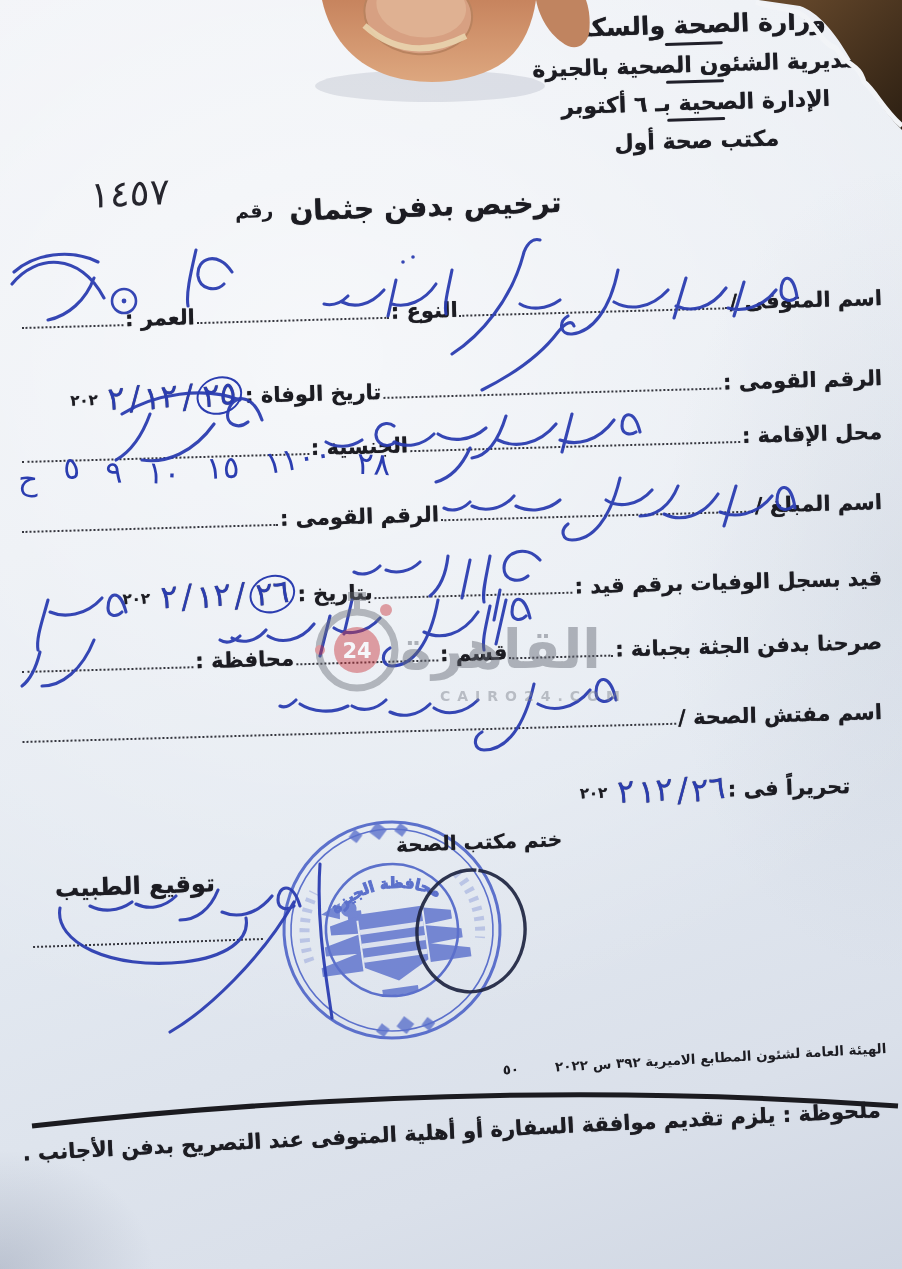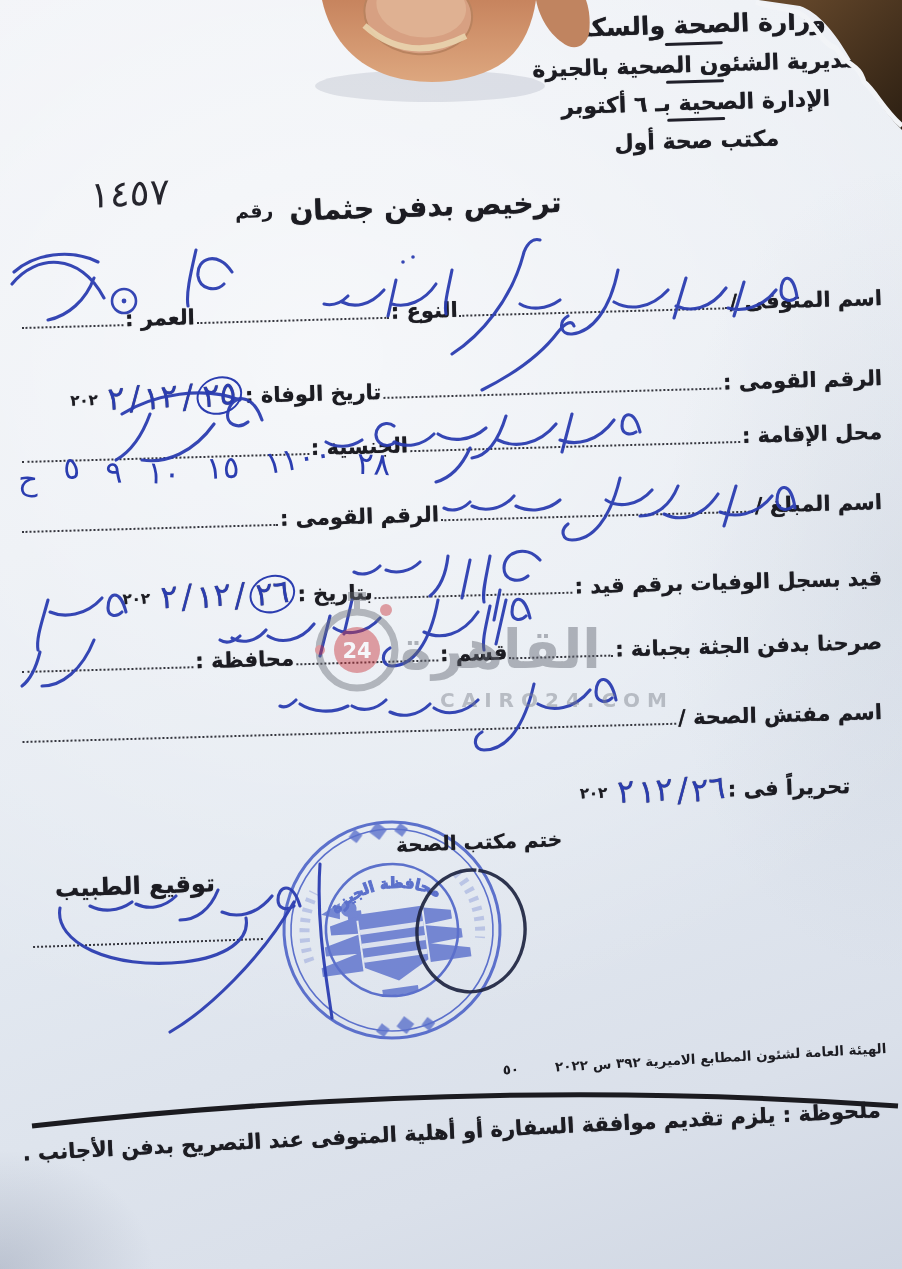--- a/index.html
+++ b/index.html
@@ -67,21 +67,21 @@
           transform-origin:100% 50%;transform:rotate(-3.2deg);
           font-size:13.5px;font-weight:bold;color:var(--print);white-space:nowrap;}
   #note{right:22px;top:1098px;width:852px;z-index:10;direction:rtl;text-align:right;
         transform-origin:100% 0;transform:rotate(-2.9deg);
         font-size:21px;font-weight:bold;color:var(--print);white-space:nowrap;
         text-shadow:0 0 .7px rgba(25,25,30,.85);}
   
   #wm{left:312px;top:580px;width:485px;height:140px;z-index:40;opacity:.46;display:flex;align-items:center;}
   #wm-text{font-size:54px;font-weight:bold;color:#636871;direction:rtl;line-height:1;
            margin-right:6px;letter-spacing:2px;}
-  #wm-domain{position:absolute;left:128px;top:108px;font-size:20px;letter-spacing:7px;color:#7d828b;font-weight:bold;}
+  #wm-domain{position:absolute;left:128px;top:108px;font-size:14px;letter-spacing:7px;color:#7d828b;font-weight:bold;}
   svg{display:block;}
 </style>
 </head>
 <body>
 
 <div id="canvas">
   <div id="paper"></div>
 
   <div id="hdr" class="abs">
     <div class="hl h1">وزارة الصحة والسكان</div>

